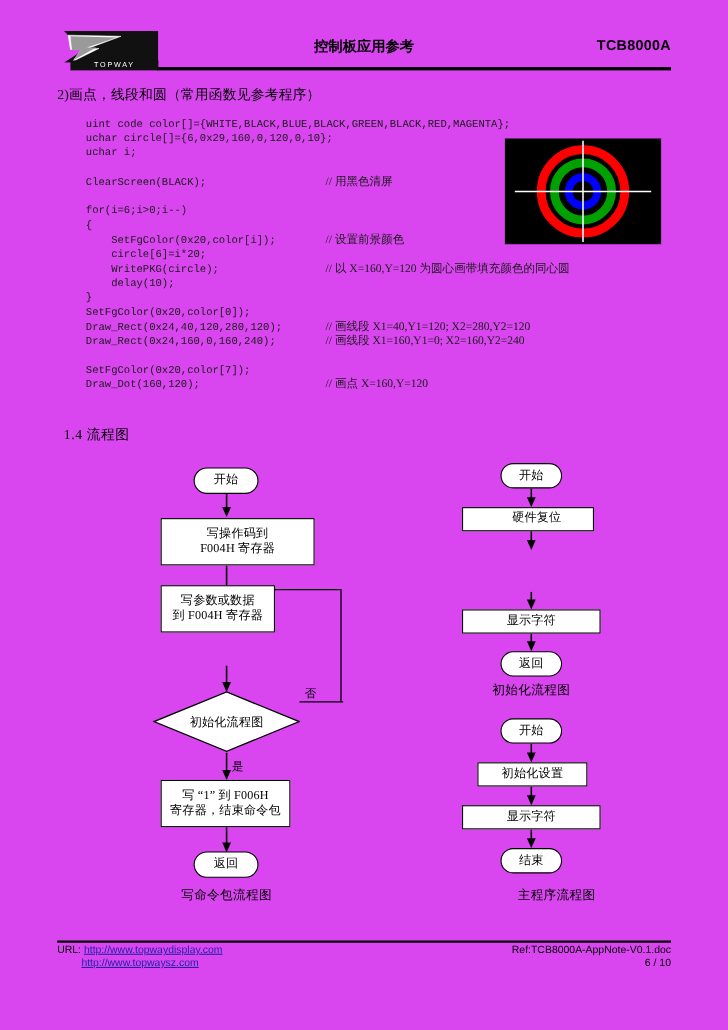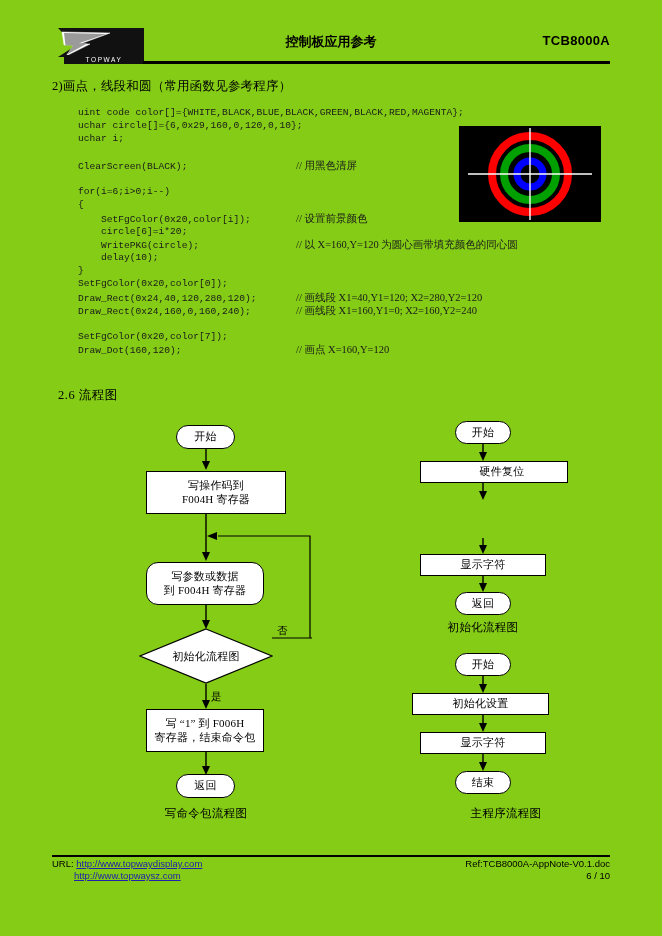--- a/index.html
+++ b/index.html
@@ -8,21 +8,21 @@
     background: #ffffff;
   }
   body {
     font-family: "Liberation Serif", "DejaVu Serif", serif;
     color: #000000;
   }
   #page {
     position: relative;
     width: 662px;
     height: 936px;
-    background: #84cc16;
+    background: #d946ef;
     overflow: hidden;
   }
 
   
   #header {
     position: absolute;
     left: 0; top: 0;
     width: 662px; height: 72px;
   }
   #logo {
@@ -219,21 +219,21 @@
     <svg width="142" height="96" viewBox="0 0 142 96">
       <rect x="0" y="0" width="142" height="96" fill="#000000"></rect>
       <circle cx="71" cy="48" r="38" fill="none" stroke="#ff0000" stroke-width="8"></circle>
       <circle cx="71" cy="48" r="26" fill="none" stroke="#00a000" stroke-width="8"></circle>
       <circle cx="71" cy="48" r="13" fill="none" stroke="#0000ff" stroke-width="7"></circle>
       <line x1="9" y1="48" x2="133" y2="48" stroke="#ffffff" stroke-width="1.4"></line>
       <line x1="71" y1="2" x2="71" y2="94" stroke="#ffffff" stroke-width="1.4"></line>
     </svg>
   </div>
 
-  <div id="section-heading">2.6 流程图</div>
+  <div id="section-heading">1.4 流程图</div>
 
   <div class="fc" style="left:0;top:0;width:662px;height:936px;pointer-events:none;">
 
     <div class="node term" style="left:176px;top:425px;width:59px;height:24px;">开始</div>
 
     <div class="conn" style="left:198px;top:449px;">
       <svg width="16" height="22">
           <line x1="8" y1="0" x2="8" y2="14" stroke="#000" stroke-width="1.4"></line>
           <polygon points="8,21 4,12 12,12" fill="#000"></polygon>
         </svg>
@@ -251,21 +251,21 @@
         </svg>
     </div>
 
     <div class="conn" style="left:200px;top:530px;">
       <svg width="112" height="110">
         <polyline points="110,108 110,6 18,6" fill="none" stroke="#000" stroke-width="1.2"></polyline>
         <polygon points="7,6 17,2 17,10" fill="#000"></polygon>
       </svg>
     </div>
 
-    <div class="node proc" style="left:146px;top:562px;width:118px;height:43px;border-radius:12px;">
+    <div class="node proc" style="left:146px;top:532px;width:104px;height:43px;">
       <span style="white-space:pre-line;">写参数或数据
 到 F004H 寄存器</span>
     </div>
 
     <div class="conn" style="left:198px;top:605px;">
       <svg width="16" height="25">
           <line x1="8" y1="0" x2="8" y2="17" stroke="#000" stroke-width="1.4"></line>
           <polygon points="8,24 4,15 12,15" fill="#000"></polygon>
         </svg>
     </div>
@@ -313,21 +313,21 @@
 
     <div class="node term" style="left:455px;top:421px;width:56px;height:23px;">开始</div>
 
     <div class="conn" style="left:475px;top:444px;">
       <svg width="16" height="18">
           <line x1="8" y1="0" x2="8" y2="10" stroke="#000" stroke-width="1.4"></line>
           <polygon points="8,17 4,8 12,8" fill="#000"></polygon>
         </svg>
     </div>
 
-    <div class="node proc" style="left:420px;top:461px;width:148px;height:22px;padding-left:16px;">硬件复位</div>
+    <div class="node proc" style="left:420px;top:461px;width:120px;height:22px;padding-left:16px;">硬件复位</div>
 
     <div class="conn" style="left:475px;top:483px;">
       <svg width="16" height="18">
           <line x1="8" y1="0" x2="8" y2="10" stroke="#000" stroke-width="1.4"></line>
           <polygon points="8,17 4,8 12,8" fill="#000"></polygon>
         </svg>
     </div>
 
 
     <div class="conn" style="left:475px;top:538px;">
@@ -355,21 +355,21 @@
 
     <div class="node term" style="left:455px;top:653px;width:56px;height:23px;">开始</div>
 
     <div class="conn" style="left:475px;top:676px;">
       <svg width="16" height="18">
           <line x1="8" y1="0" x2="8" y2="10" stroke="#000" stroke-width="1.4"></line>
           <polygon points="8,17 4,8 12,8" fill="#000"></polygon>
         </svg>
     </div>
 
-    <div class="node proc" style="left:412px;top:693px;width:137px;height:22px;">初始化设置</div>
+    <div class="node proc" style="left:434px;top:693px;width:100px;height:22px;">初始化设置</div>
 
     <div class="conn" style="left:475px;top:715px;">
       <svg width="16" height="18">
           <line x1="8" y1="0" x2="8" y2="10" stroke="#000" stroke-width="1.4"></line>
           <polygon points="8,17 4,8 12,8" fill="#000"></polygon>
         </svg>
     </div>
 
     <div class="node proc" style="left:420px;top:732px;width:126px;height:22px;">显示字符</div>
 

